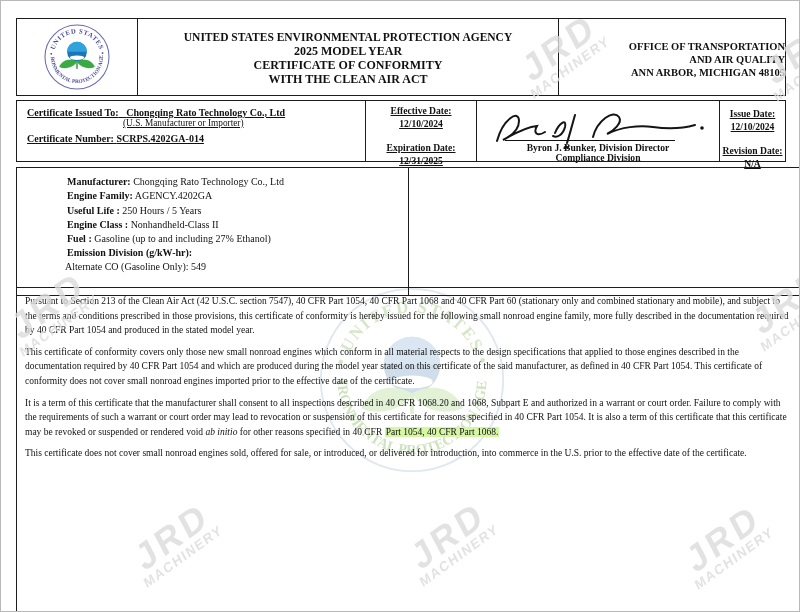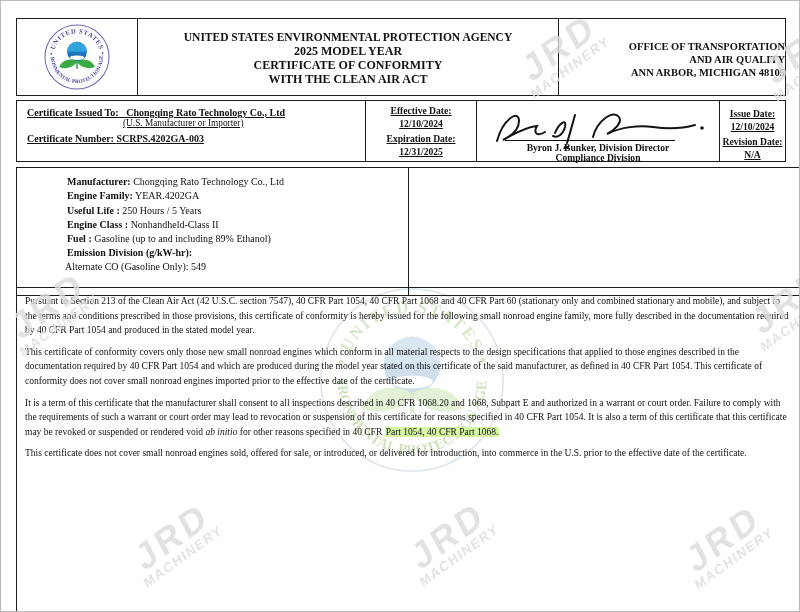--- a/index.html
+++ b/index.html
@@ -22,21 +22,21 @@
   .title-cell .t2 { font-size:12px; line-height:14px; }
   .office-cell { flex:1; text-align:right; padding-top:21px; font-weight:bold; font-size:10.5px; line-height:13px; }
 
   
   #cert-box { left:16px; top:100px; width:768px; height:60px; display:flex; font-size:10px; }
   .ci-c1 { width:320px; border-right:1px solid #1c1c1c; padding:6px 18px 0 10px;text-decoration:underline; }
   .ci-c1 .lbl { font-weight:bold; }
   .ci-c1 .note { font-weight:normal; font-size:9.3px; margin-left:96px; }
   .ci-c1 .row2 { margin-top:5px; font-weight:bold; }
   .ci-c2 { width:110px; border-right:1px solid #1c1c1c; text-align:center; font-size:9.6px; font-weight:bold; padding-top:4px; line-height:12.5px; }
-  .ci-c2 .gap, .ci-c4 .gap { margin-top:3px; }
+  .ci-c2 .gap, .ci-c4 .gap { margin-top:12px; }
   .ci-c3 { width:242px; border-right:1px solid #1c1c1c; position:relative; text-align:center; font-size:9.6px; font-weight:bold; }
   .ci-c3 .sig-line { position:absolute; left:28px; right:44px; top:39px; border-bottom:1.3px solid #111; }
   .ci-c3 .sig-name { position:absolute; top:41px; left:0; right:0; line-height:11px; }
   .ci-c3 .sig-div  { position:absolute; top:52px; left:0; right:0; line-height:10px; }
   .ci-c3 svg.signature { position:absolute; left:12px; top:2px; }
   .ci-c4 { flex:1; text-align:center; font-size:9.6px; font-weight:bold; padding-top:7px; line-height:12.5px; }
   .u { text-decoration:underline; }
 
   
   #mfr-box { left:16px; top:167px; width:768px; height:113px; padding:7px 10px; font-size:10px; line-height:14.3px; position:absolute; }
@@ -122,21 +122,21 @@
 
 <div class="abs box" id="cert-box">
   <div class="ci-c1">
     <div>
       <span class="lbl">Certificate Issued To:</span>&nbsp;&nbsp;
       <span class="lbl">Chongqing Rato Technology Co., Ltd</span>
     </div>
     <div class="note">(U.S. Manufacturer or Importer)</div>
     <div class="row2">
       <span>Certificate Number:</span>
-      <span>SCRPS.4202GA-003</span>
+      <span>SCRPS.4202GA-014</span>
     </div>
   </div>
   <div class="ci-c2">
     <div class="u">Effective Date:</div>
     <div class="u">12/10/2024</div>
     <div class="u gap">Expiration Date:</div>
     <div class="u">12/31/2025</div>
   </div>
   <div class="ci-c3">
     <svg class="signature" width="218" height="46" viewBox="0 0 218 46">
@@ -161,33 +161,33 @@
 </div>
 
 <div class="box" id="mfr-box">
   <div class="mfr-divider"></div>
   <div>
     <span class="lbl">Manufacturer:</span>
     <span>Chongqing Rato Technology Co., Ltd</span>
   </div>
   <div>
     <span class="lbl">Engine Family:</span>
-    <span>YEAR.4202GA</span>
+    <span>AGENCY.4202GA</span>
   </div>
   <div>
     <span class="lbl">Useful Life :</span>
     <span>250 Hours / 5 Years</span>
   </div>
   <div>
     <span class="lbl">Engine Class :</span>
     <span>Nonhandheld-Class II</span>
   </div>
   <div>
     <span class="lbl">Fuel :</span>
-    <span>Gasoline (up to and including 89% Ethanol)</span>
+    <span>Gasoline (up to and including 27% Ethanol)</span>
   </div>
   <div>
     <span class="lbl">Emission Division (g/kW-hr):</span>
   </div>
   <div class="sub">Alternate CO (Gasoline Only): 549</div>
 </div>
 
 <div class="abs box" id="body-box">
   <p>Pursuant to Section 213 of the Clean Air Act (42 U.S.C. section 7547), 40 CFR Part 1054, 40 CFR Part 1068 and 40 CFR Part 60 (stationary only and combined stationary and mobile), and subject to the terms and conditions prescribed in those provisions, this certificate of conformity is hereby issued for the following small nonroad engine family, more fully described in the documentation required by 40 CFR Part 1054 and produced in the stated model year.</p>
   <p>This certificate of conformity covers only those new small nonroad engines which conform in all material respects to the design specifications that applied to those engines described in the documentation required by 40 CFR Part 1054 and which are produced during the model year stated on this certificate of the said manufacturer, as defined in 40 CFR Part 1054. This certificate of conformity does not cover small nonroad engines imported prior to the effective date of the certificate.</p>

